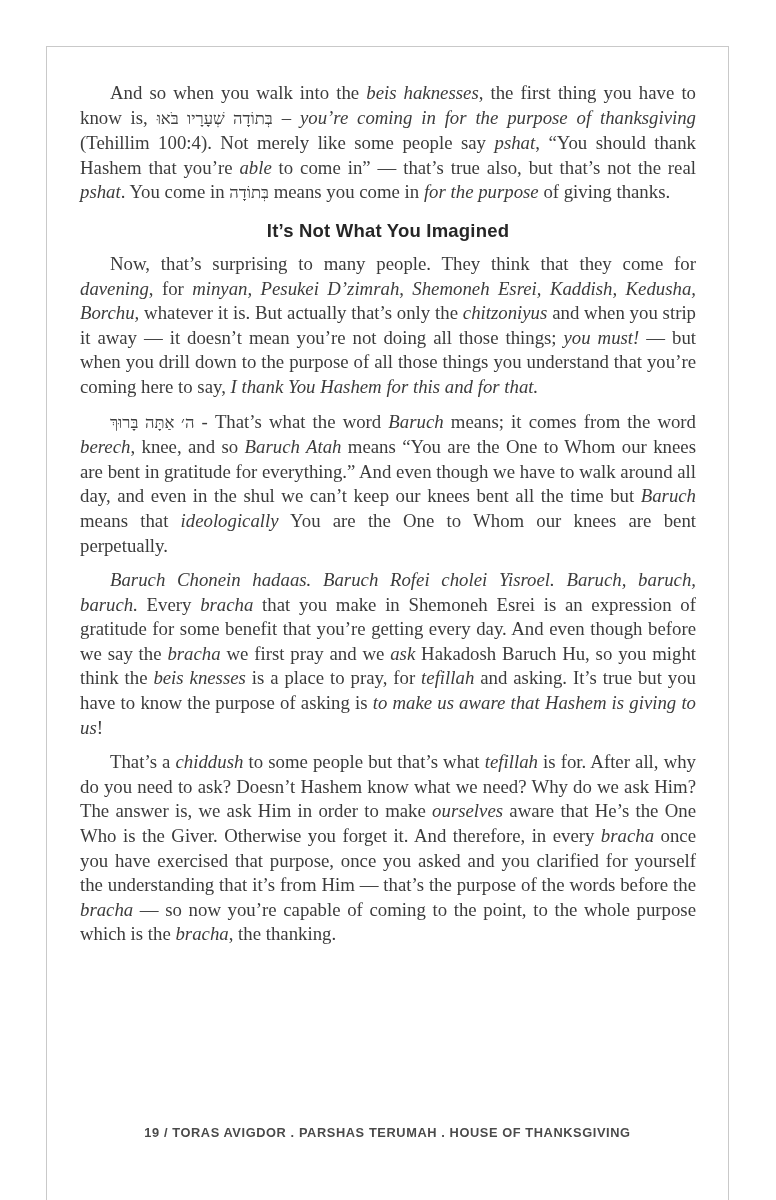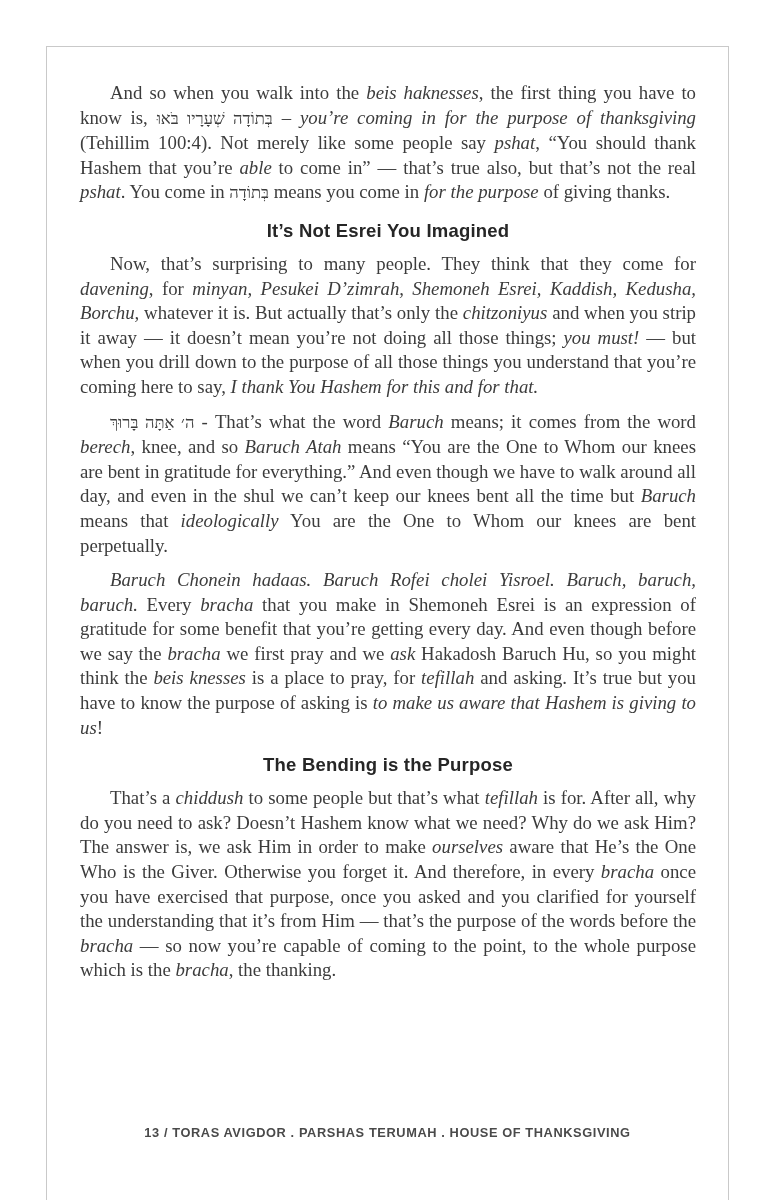--- a/index.html
+++ b/index.html
@@ -64,23 +64,22 @@
     letter-spacing: 0.6px;
     color: var(--footer, #4a4a4a);
   }
 </style>
 </head>
 <body>
 
 <div class="frame">
   <main class="content">
       <p class="para"><span>And so when you walk into the </span><i>beis haknesses</i><span>, the first thing you have to know is, </span><span class="he">בֹּאוּ‎ שְׁעָרָיו‎ בְּתוֹדָה</span><span> – </span><i>you’re coming in for the purpose of thanksgiving</i><span> (Tehillim 100:4). Not merely like some people say </span><i>pshat</i><span>, “You should thank Hashem that you’re </span><i>able</i><span> to come in” — that’s true also, but that’s not the real </span><i>pshat</i><span>. You come in </span><span class="he">בְּתוֹדָה</span><span> means you come in </span><i>for the purpose</i><span> of giving thanks.</span></p>
-      <h2 class="heading">It’s Not Esrei You Imagined</h2>
+      <h2 class="heading">It’s Not What You Imagined</h2>
       <p class="para"><span>Now, that’s surprising to many people. They think that they come for </span><i>davening</i><span>, for </span><i>minyan, Pesukei D’zimrah, Shemoneh Esrei, Kaddish, Kedusha, Borchu,</i><span> whatever it is. But actually that’s only the </span><i>chitzoniyus</i><span> and when you strip it away — it doesn’t mean you’re not doing all those things; </span><i>you must!</i><span> — but when you drill down to the purpose of all those things you understand that you’re coming here to say, </span><i>I thank You Hashem for this and for that.</i></p>
       <p class="para"><span class="he">בָּרוּךְ‎ אַתָּה‎ ה׳</span><span> - That’s what the word </span><i>Baruch</i><span> means; it comes from the word </span><i>berech</i><span>, knee, and so </span><i>Baruch Atah</i><span> means “You are the One to Whom our knees are bent in gratitude for everything.” And even though we have to walk around all day, and even in the shul we can’t keep our knees bent all the time but </span><i>Baruch</i><span> means that </span><i>ideologically</i><span> You are the One to Whom our knees are bent perpetually.</span></p>
       <p class="para"><i>Baruch Chonein hadaas. Baruch Rofei cholei Yisroel. Baruch, baruch, baruch.</i><span> Every </span><i>bracha</i><span> that you make in Shemoneh Esrei is an expression of gratitude for some benefit that you’re getting every day. And even though before we say the </span><i>bracha</i><span> we first pray and we </span><i>ask</i><span> Hakadosh Baruch Hu, so you might think the </span><i>beis knesses</i><span> is a place to pray, for </span><i>tefillah</i><span> and asking. It’s true but you have to know the purpose of asking is </span><i>to make us aware that Hashem is giving to us</i><span>!</span></p>
-      <h2 class="heading">The Bending is the Purpose</h2>
       <p class="para"><span>That’s a </span><i>chiddush</i><span> to some people but that’s what </span><i>tefillah</i><span> is for. After all, why do you need to ask? Doesn’t Hashem know what we need? Why do we ask Him? The answer is, we ask Him in order to make </span><i>ourselves</i><span> aware that He’s the One Who is the Giver. Otherwise you forget it. And therefore, in every </span><i>bracha</i><span> once you have exercised that purpose, once you asked and you clarified for yourself the understanding that it’s from Him — that’s the purpose of the words before the </span><i>bracha</i><span> — so now you’re capable of coming to the point, to the whole purpose which is the </span><i>bracha</i><span>, the thanking.</span></p>
     </main>
   <footer class="footer">
-    <span>13 / TORAS AVIGDOR . PARSHAS TERUMAH . HOUSE OF THANKSGIVING</span>
+    <span>19 / TORAS AVIGDOR . PARSHAS TERUMAH . HOUSE OF THANKSGIVING</span>
   </footer>
 </div>
 
 </body></html>

